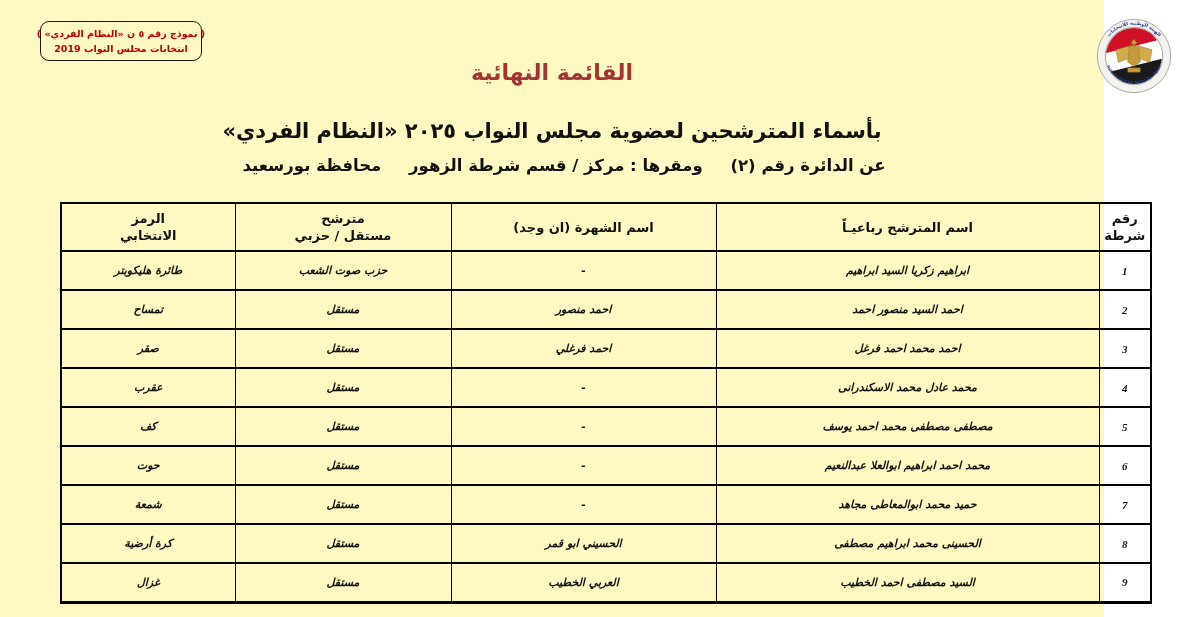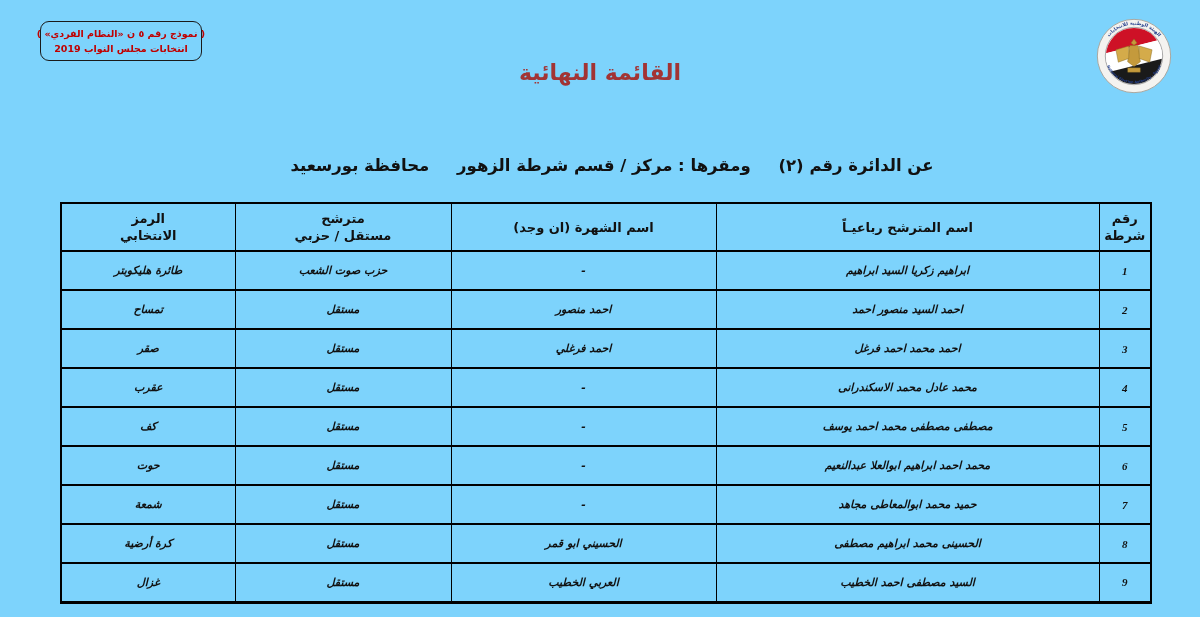--- a/index.html
+++ b/index.html
@@ -4,22 +4,22 @@
 <style>
   * { margin: 0; padding: 0; box-sizing: border-box; }
   html, body {
     width: 1200px; height: 617px;
     background: #ffffff;
     overflow: hidden;
     font-family: "DejaVu Sans", sans-serif;
   }
   .page {
     position: relative;
-    width: 1200px; height: 617px;
-    background: #7dd3fc;
+    width: 1104px; height: 617px;
+    background: #fef9c3;
   }
 
   
   .form-box {
     position: absolute;
     left: 40px; top: 21px;
     width: 162px; height: 40px;
     border: 1.6px solid #1a1a1a;
     border-radius: 9px;
     display: flex; flex-direction: column;
@@ -155,20 +155,21 @@
       <text font-size="5" font-weight="bold" fill="#24408e" text-anchor="middle" font-family="DejaVu Sans, sans-serif">
         <textPath href="#arc-top" startOffset="50%">الهيئة الوطنية للانتخابات</textPath>
       </text>
       <text font-size="3.6" font-weight="bold" fill="#24408e" text-anchor="middle" font-family="DejaVu Sans, sans-serif">
         <textPath href="#arc-bottom" startOffset="50%">National Election Authority - Egypt</textPath>
       </text>
     </svg>
   </div>
 
   <div class="title">القائمة النهائية</div>
+  <div class="subtitle-main">بأسماء المترشحين لعضوية مجلس النواب ٢٠٢٥ «النظام الفردي»</div>
   <div class="subtitle-district">
     <span class="seg">عن الدائرة رقم (٢)</span>
     <span class="seg">ومقرها : مركز / قسم شرطة الزهور</span>
     <span class="seg">محافظة بورسعيد</span>
   </div>
 
   <div class="tbl-wrap">
     <table class="candidates">
       <colgroup>
         <col style="width:52px">

